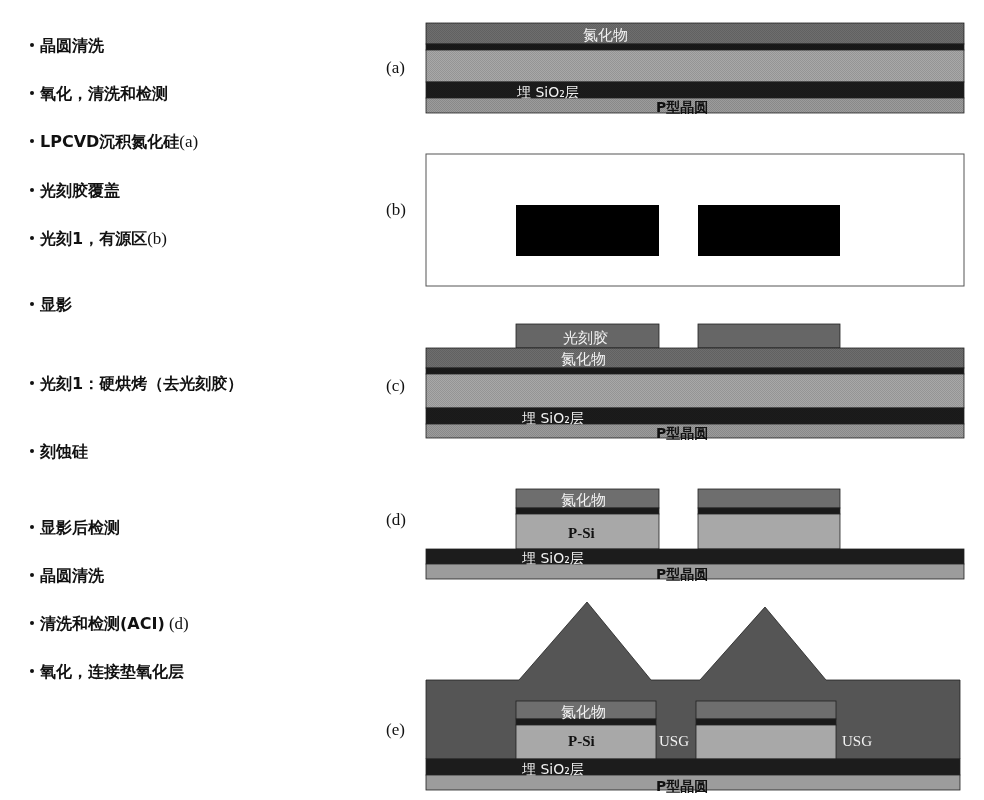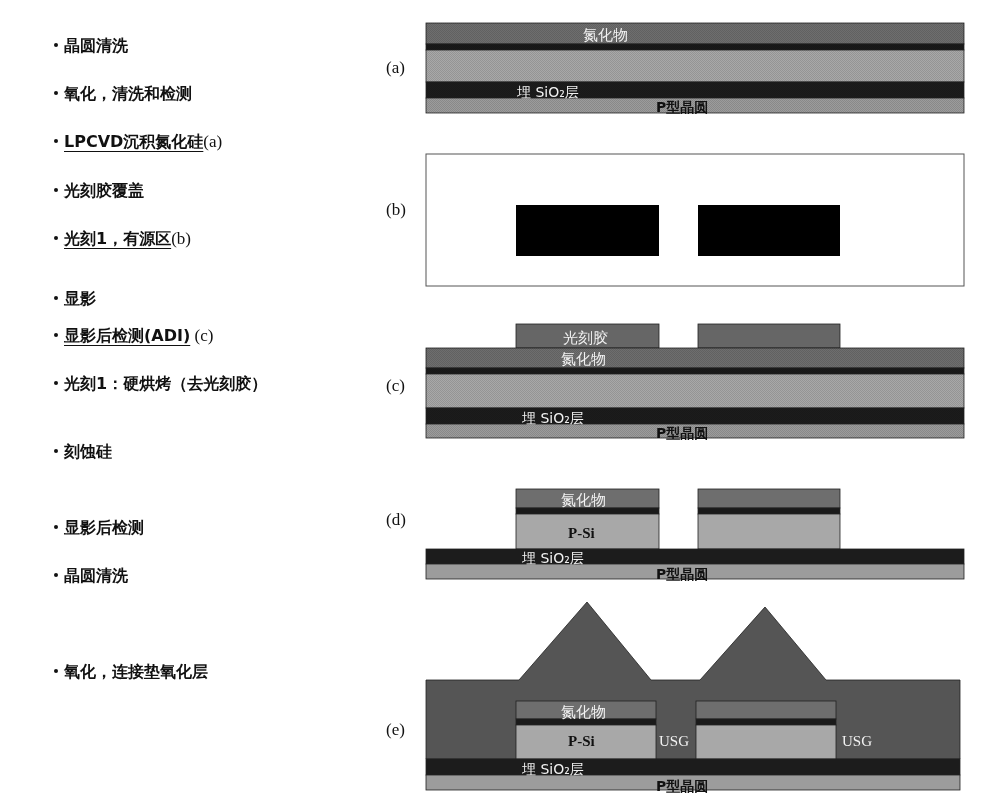--- a/index.html
+++ b/index.html
@@ -1,39 +1,39 @@
 <!DOCTYPE html>
 <html><head>
 <meta charset="utf-8">
 <style>
   html,body{margin:0;padding:0;background:#fff;}
   body{width:984px;height:800px;position:relative;overflow:hidden;font-family:"DejaVu Serif","Liberation Serif",serif;color:#111;}
-  .steps{position:absolute;left:0;top:0;width:400px;height:800px;margin-left:24px;}
+  .steps{position:absolute;left:0;top:0;width:400px;height:800px;}
   .step{position:absolute;left:30px;font-size:16px;font-weight:bold;white-space:nowrap;line-height:20px;font-family:"DejaVu Sans","Liberation Sans",sans-serif;}
   .step .dot{display:inline-block;width:4px;height:4px;border-radius:50%;background:#111;margin-right:6px;vertical-align:middle;position:relative;top:-2px;}
-  .step .u{text-decoration:underline;text-decoration-thickness:1px;text-underline-offset:4px;}
+  .step .u{text-decoration-thickness:1px;text-underline-offset:4px;}
   .step .latin{font-family:"Liberation Serif","DejaVu Serif",serif;font-weight:normal;font-size:17px;}
   .plabel{position:absolute;left:386px;font-family:"Liberation Serif","DejaVu Serif",serif;font-size:17px;}
   svg{position:absolute;left:0;top:0;}
 </style>
 </head>
 <body>
 
 <div class="steps">
   <div class="step" style="top:36px"><span class="dot"></span><span>晶圆清洗</span></div>
   <div class="step" style="top:84px"><span class="dot"></span><span>氧化，清洗和检测</span></div>
   <div class="step" style="top:132px"><span class="dot"></span><span class="u">LPCVD沉积氮化硅</span><span class="latin">(a)</span></div>
   <div class="step" style="top:181px"><span class="dot"></span><span>光刻胶覆盖</span></div>
   <div class="step" style="top:229px"><span class="dot"></span><span class="u">光刻1，有源区</span><span class="latin">(b)</span></div>
-  <div class="step" style="top:289px"><span class="dot"></span><span>显影</span></div>
-  <div class="step" style="top:326px"><span class="dot"></span><span class="u">显影后检测(ADI)</span><span class="latin"> (c)</span></div>
+  <div class="step" style="top:295px"><span class="dot"></span><span>显影</span></div>
   <div class="step" style="top:374px"><span class="dot"></span><span>光刻1：硬烘烤（去光刻胶）</span></div>
   <div class="step" style="top:442px"><span class="dot"></span><span>刻蚀硅</span></div>
   <div class="step" style="top:518px"><span class="dot"></span><span>显影后检测</span></div>
   <div class="step" style="top:566px"><span class="dot"></span><span>晶圆清洗</span></div>
+  <div class="step" style="top:614px"><span class="dot"></span><span class="u">清洗和检测(ACI)</span><span class="latin"> (d)</span></div>
   <div class="step" style="top:662px"><span class="dot"></span><span>氧化，连接垫氧化层</span></div>
 </div>
 
 <div class="plabel" style="top:58px">(a)</div>
 <div class="plabel" style="top:200px">(b)</div>
 <div class="plabel" style="top:376px">(c)</div>
 <div class="plabel" style="top:510px">(d)</div>
 <div class="plabel" style="top:720px">(e)</div>
 
 <svg width="984" height="800" viewBox="0 0 984 800">

